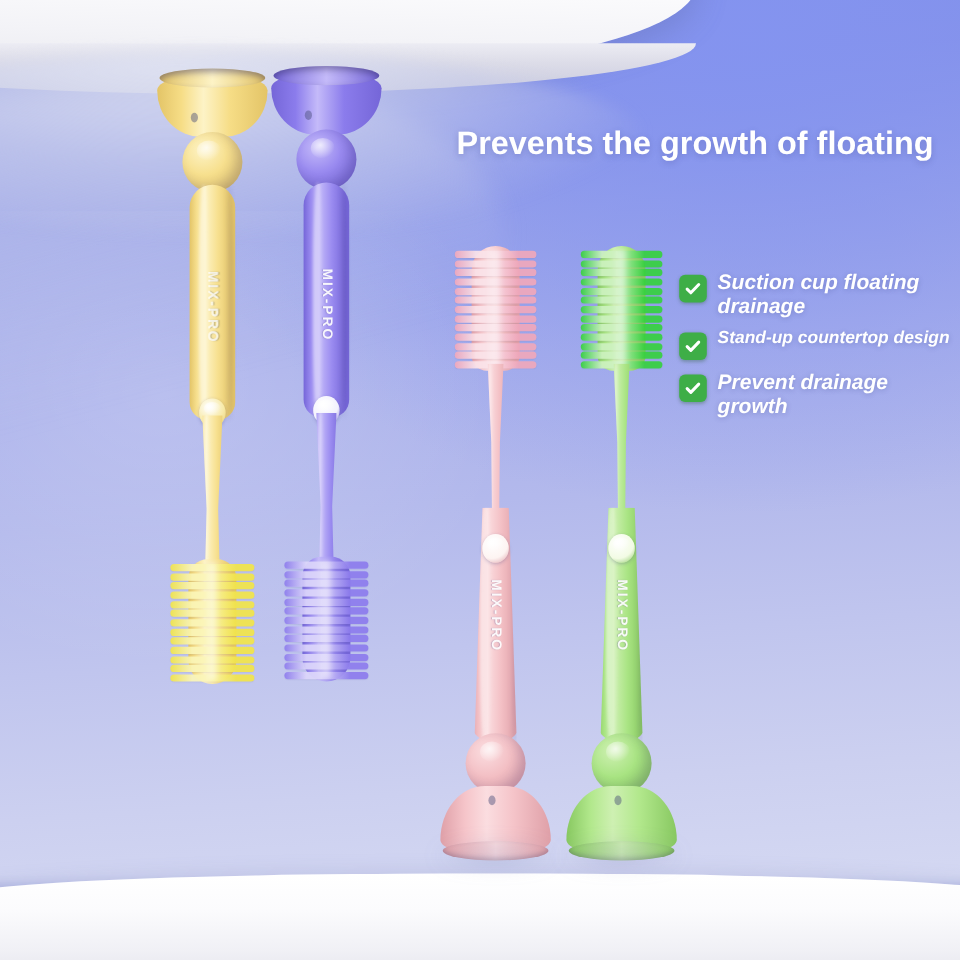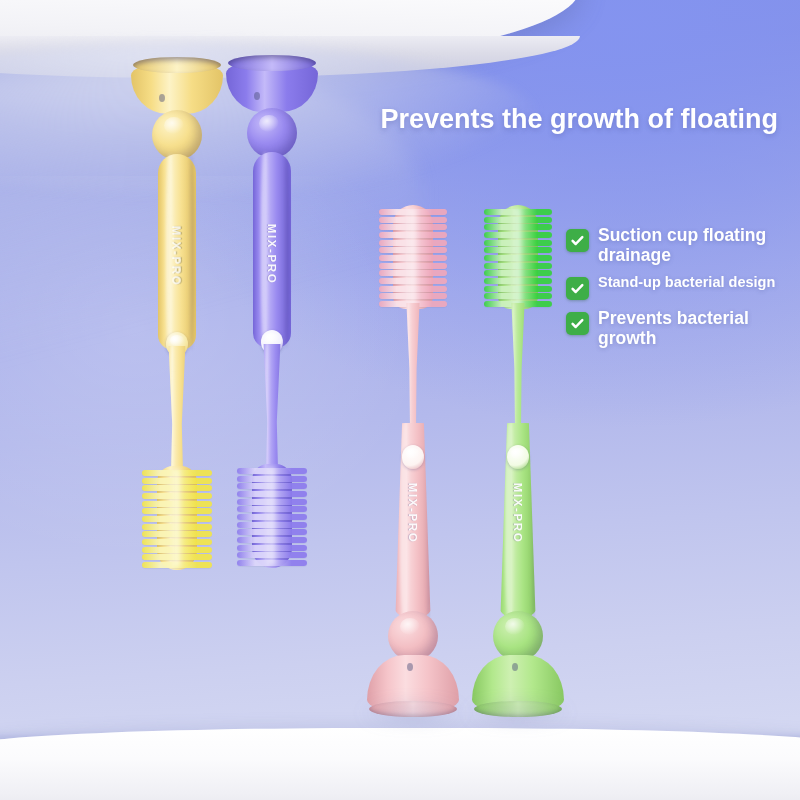--- a/index.html
+++ b/index.html
@@ -111,20 +111,21 @@
     margin-right:9px; margin-top:3px;
     display:flex; align-items:center; justify-content:center;
     box-shadow:0 1px 3px rgba(40,90,50,0.35);
   }
   .check svg{ display:block; }
   .feature-label{
     color:#ffffff;
     font-weight:bold;
     line-height:1.12;
     text-shadow:0 1px 4px rgba(60,70,140,0.30);
+    font-style:italic;
   }
   .f-lg .feature-label{ font-size:17.5px; }
   .f-sm .feature-label{ font-size:14.5px; }
 
   
   .brush{ position:absolute; }
 
   
   .cup{
     position:absolute;
@@ -248,30 +249,30 @@
       </div>
       <div class="feature-label">Suction cup floating drainage</div>
     </div>
 
     <div class="feature f-sm">
       <div class="check" style="background: rgb(62, 174, 71);">
         <svg width="15" height="15" viewBox="0 0 15 15">
             <path d="M2.6 7.9 L5.7 11 L12.3 4.1" stroke="#ffffff" stroke-width="2.5" fill="none" stroke-linecap="round" stroke-linejoin="round"></path>
           </svg>
       </div>
-      <div class="feature-label">Stand-up bacterial design</div>
+      <div class="feature-label">Stand-up countertop design</div>
     </div>
 
     <div class="feature f-lg">
       <div class="check" style="background: rgb(62, 174, 71);">
         <svg width="15" height="15" viewBox="0 0 15 15">
             <path d="M2.6 7.9 L5.7 11 L12.3 4.1" stroke="#ffffff" stroke-width="2.5" fill="none" stroke-linecap="round" stroke-linejoin="round"></path>
           </svg>
       </div>
-      <div class="feature-label">Prevents bacterial growth</div>
+      <div class="feature-label">Prevent drainage growth</div>
     </div>
 
   </div>
 
   <div id="brush-layer">
       <div class="brush" style="left: 117px; top: 62px; width: 120px; height: 532px;">
         <div class="cup" style="top:0px;height:52px;">
             <div class="cup-body" style="background:linear-gradient(90deg, #e3c467 0%, #f6dd86 22%, #fdf3c6 42%, #f6dd86 66%, #e3c467 100%);
                  border-radius:50% 50% 46% 46% / 30% 30% 86% 86%;"></div>
             <div class="cup-mouth" style="top:-5px;background:linear-gradient(90deg,#e3c467,#fdf3c6,#e3c467);

